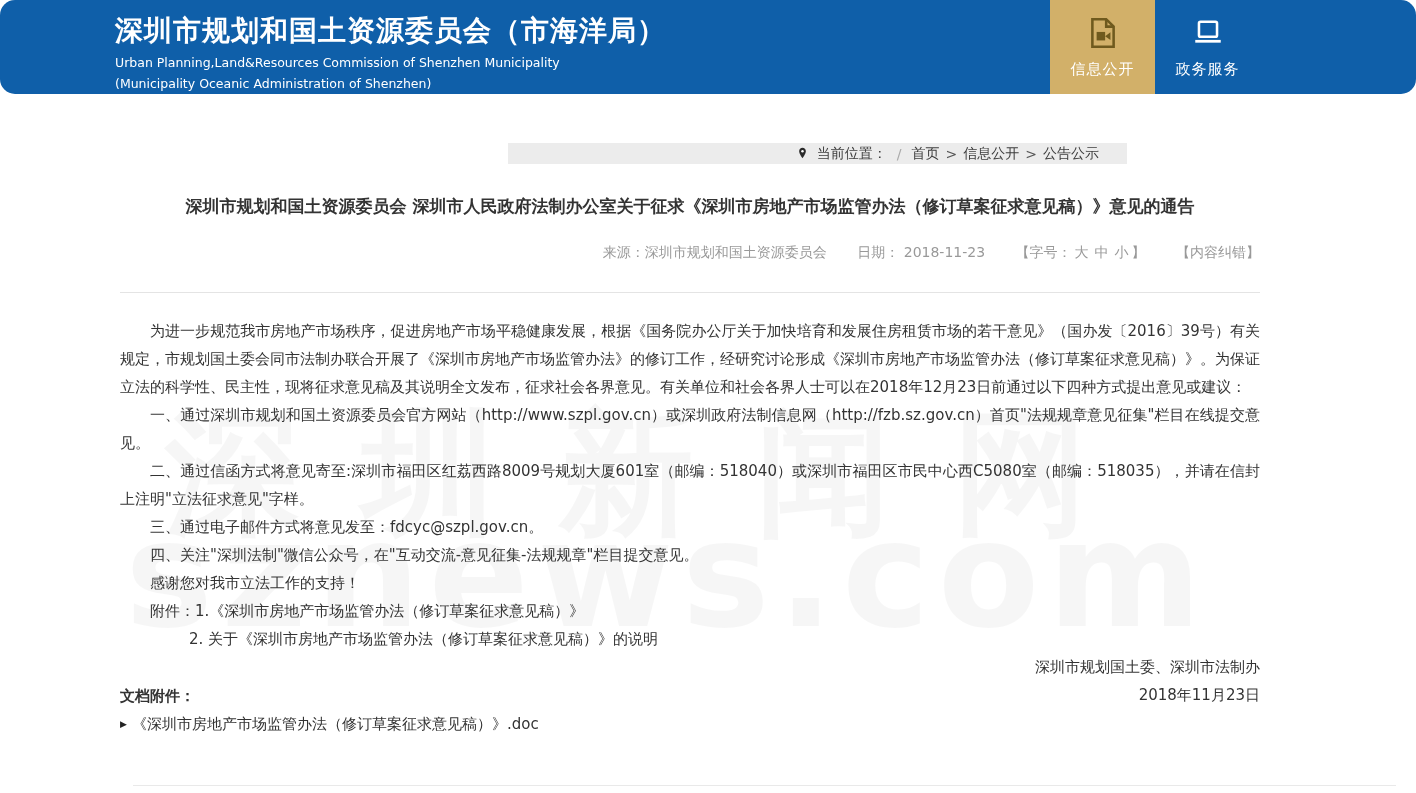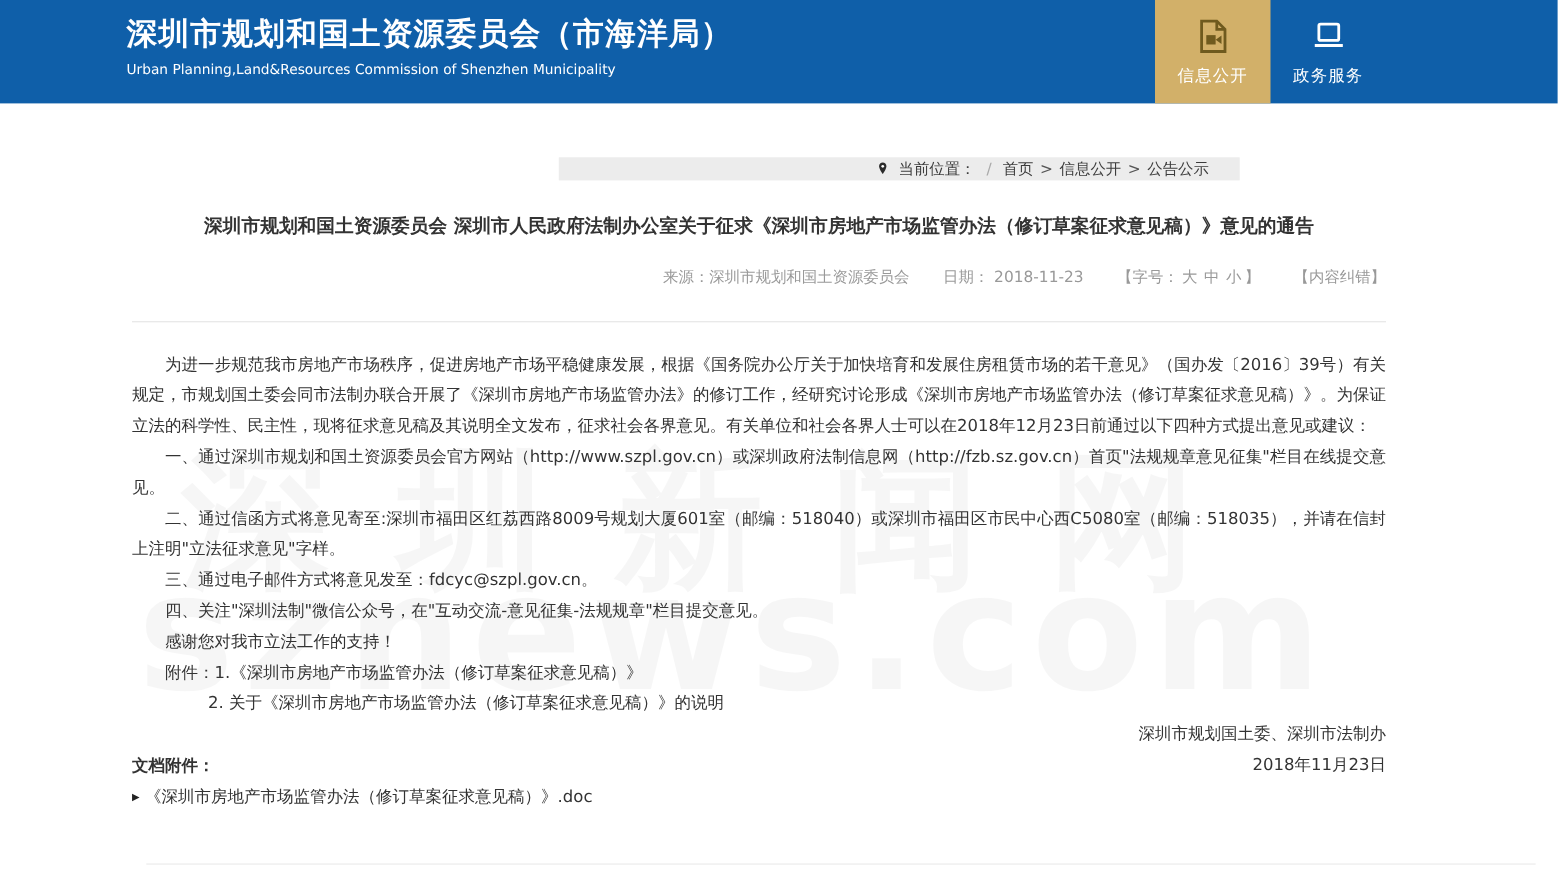--- a/index.html
+++ b/index.html
@@ -2,21 +2,21 @@
 <html style="--brand-blue: #0f5fa9; --active-tab-gold: #d2b069; --active-tab-icon: #6f5a1e; --breadcrumb-bg: #ececec; --meta-gray: #999999; --body-text: #333333;"><head>
 <meta charset="utf-8">
 <style>
   html,body{margin:0;padding:0;}
   body{
     width:1416px;height:793px;position:relative;overflow:hidden;
     background:#ffffff;color:var(--body-text,#333);
     font-family:"DejaVu Sans","Liberation Sans",sans-serif;
   }
   
-  .site-header{height:94px;background:var(--brand-blue,#0f5fa9);display:flex;position:relative;z-index:3;}
+  .site-header{height:94px;background:var(--brand-blue,#0f5fa9);display:flex;position:relative;z-index:3;border-radius:15px;}
   .logo-block{margin-left:115px;padding-top:12px;color:#fff;}
   .logo-title{font-size:28px;font-weight:bold;letter-spacing:1px;white-space:nowrap;}
   .logo-sub{font-size:12.5px;margin-top:6px;line-height:14px;font-weight:400;}
   .logo-sub + .logo-sub{margin-top:7px;}
   .header-nav{margin-left:auto;margin-right:156px;display:flex;}
   .nav-tab{width:105px;display:flex;flex-direction:column;align-items:center;justify-content:center;gap:9px;color:#fff;cursor:pointer;}
   .nav-tab.active{background:var(--active-tab-gold,#d2b069);}
   .tab-icon{width:36px;height:36px;display:flex;align-items:center;justify-content:center;}
   .tab-icon svg{width:34px;height:34px;display:block;}
   .tab-label{font-size:15px;letter-spacing:1px;}
@@ -56,20 +56,21 @@
 </style>
 </head>
 <body>
 
 <div class="page">
 
   <header class="site-header">
     <div class="logo-block">
       <div class="logo-title">深圳市规划和国土资源委员会（市海洋局）</div>
       <div class="logo-sub">Urban Planning,Land&amp;Resources Commission of Shenzhen Municipality</div>
+      <div class="logo-sub">(Municipality Oceanic Administration of Shenzhen)</div>
     </div>
 
     <nav class="header-nav">
       <div class="nav-tab active">
         <span class="tab-icon">
           <svg viewBox="0 0 32 32">
             <path d="M6 3h13l7 7v19H6z" fill="none" stroke="#6f5a1e" stroke-width="2.4"></path>
             <path d="M19 3v7h7" fill="none" stroke="#6f5a1e" stroke-width="2.4"></path>
             <rect x="10" y="15" width="8" height="8" fill="#6f5a1e"></rect>
             <path d="M18 19l5-3.6v7.2z" fill="#6f5a1e"></path>

